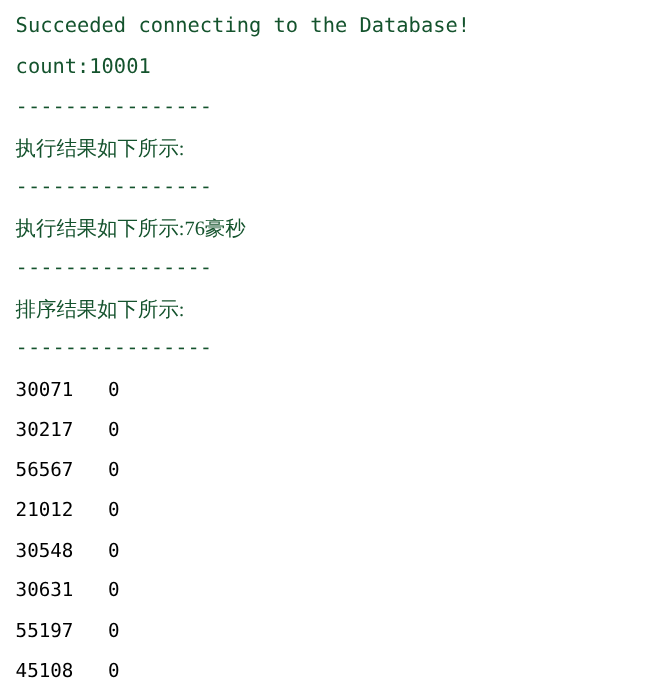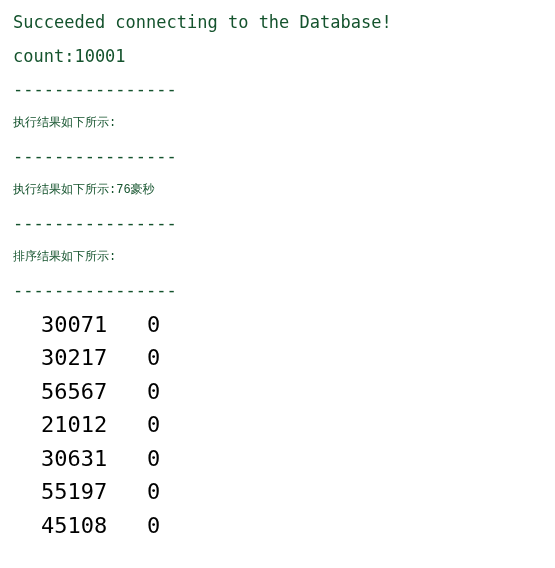--- a/index.html
+++ b/index.html
@@ -23,30 +23,29 @@
     line-height: 33.5px;
     color: #14532d;
     white-space: pre;
     letter-spacing: 0;
     height: 33.5px;
   }
   .line.sep {
     font-size: 17px;
   }
   .line.cjk {
-    font-family: Liberation Mono, monospace;
-    font-size: 12px;
+    font-family: Liberation Serif, serif;
+    font-size: 17px;
   }
   .row {
-    font-size: 22px;
+    font-size: 16px;
     line-height: 33.5px;
     height: 33.5px;
     color: #000000;
     white-space: pre;
-    margin-left: 28px;
   }
   .row .val,
   .row .key {
     display: inline;
     white-space: pre;
   }
 </style>
 </head>
 <body>
 
@@ -68,18 +67,19 @@
 
   <div class="line cjk">排序结果如下所示:</div>
 
   <div class="line sep">----------------</div>
 
   <div id="result-rows">
       <div class="row"><span class="key">30071</span><span>   </span><span class="val">0</span></div>
       <div class="row"><span class="key">30217</span><span>   </span><span class="val">0</span></div>
       <div class="row"><span class="key">56567</span><span>   </span><span class="val">0</span></div>
       <div class="row"><span class="key">21012</span><span>   </span><span class="val">0</span></div>
+      <div class="row"><span class="key">30548</span><span>   </span><span class="val">0</span></div>
       <div class="row"><span class="key">30631</span><span>   </span><span class="val">0</span></div>
       <div class="row"><span class="key">55197</span><span>   </span><span class="val">0</span></div>
       <div class="row"><span class="key">45108</span><span>   </span><span class="val">0</span></div>
     </div>
 
 </div>
 
 </body></html>

